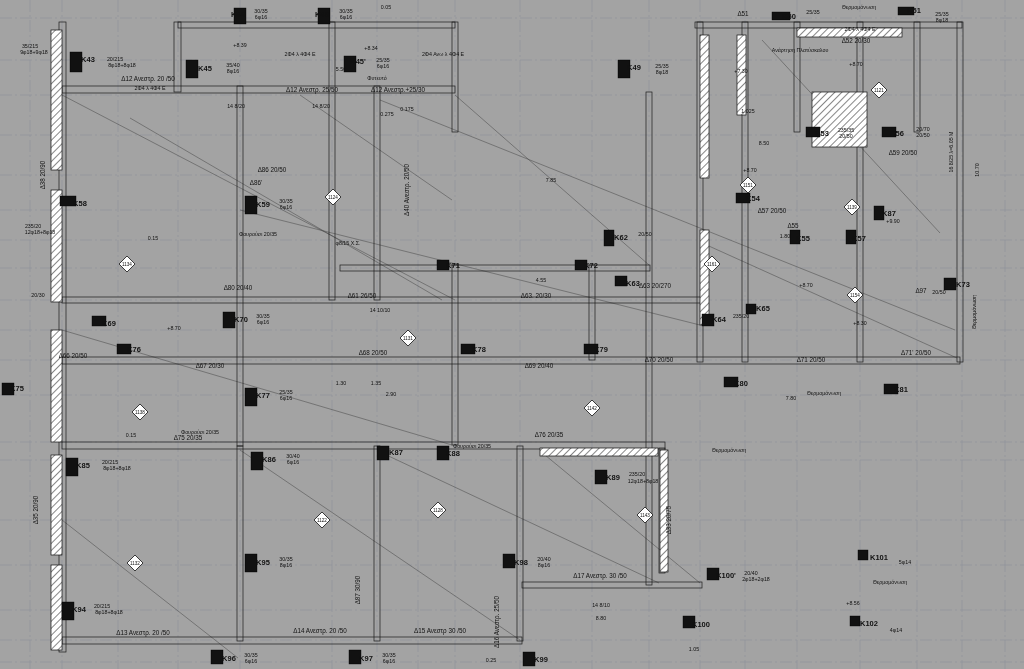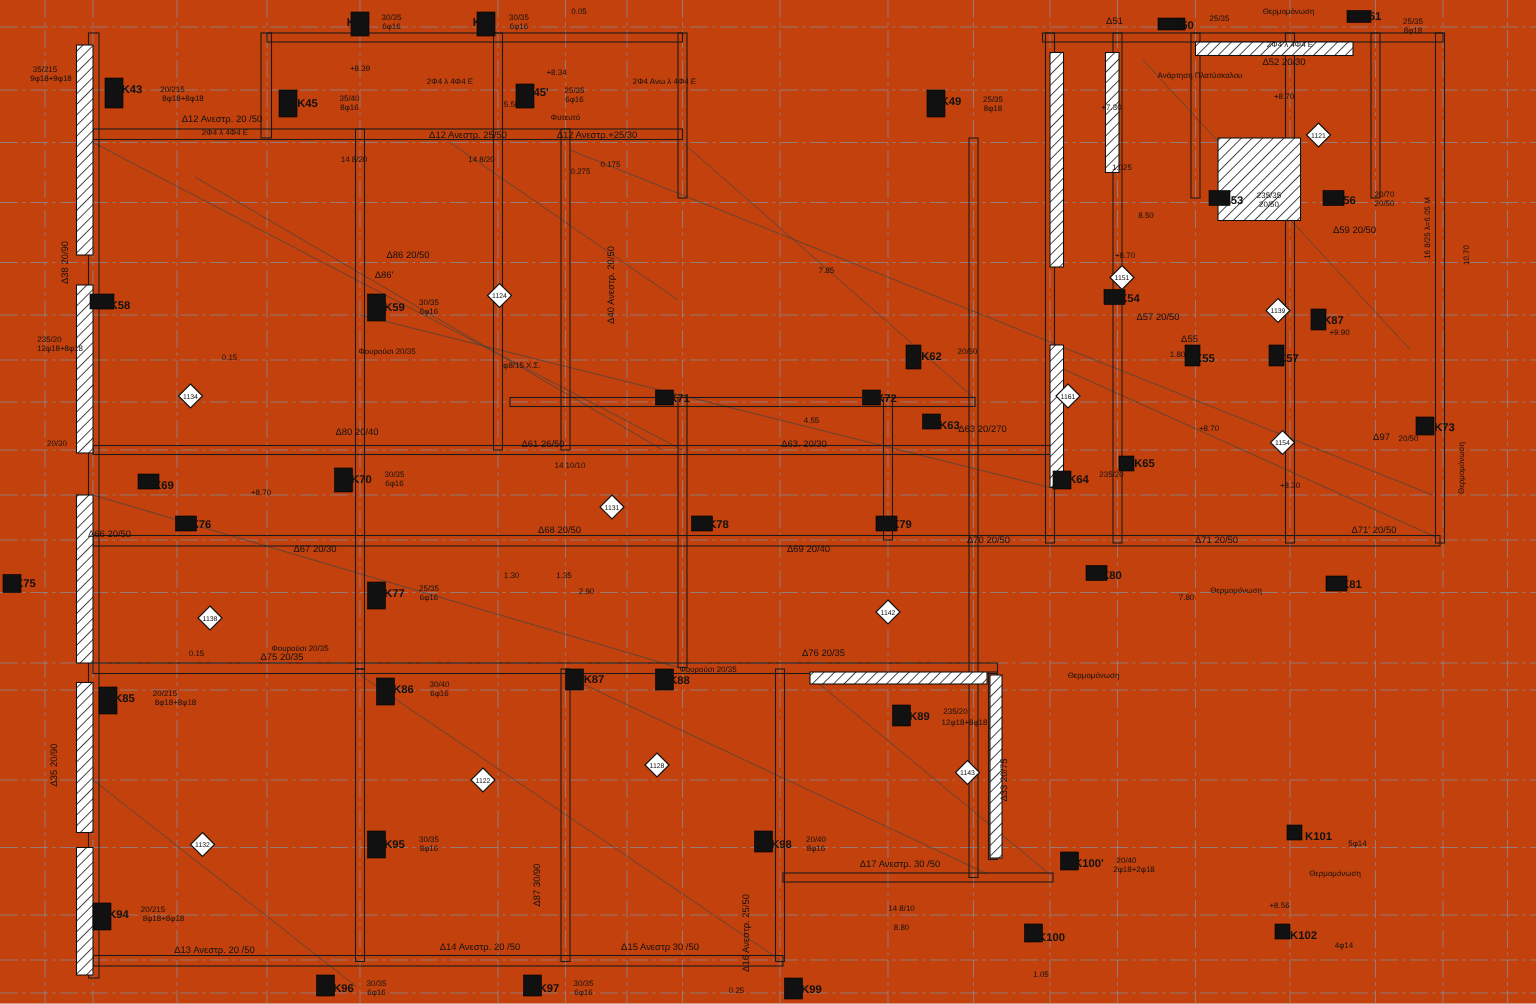--- a/index.html
+++ b/index.html
@@ -1,16 +1,16 @@
 <!DOCTYPE html>
 <html><head>
 <meta charset="utf-8">
 <style>
   html,body{margin:0;padding:0;background:#e8e8e8;}
-  .wrap{width:1024px;height:669px;margin:0 auto;background:#c2410c;position:relative;overflow:hidden;}
+  .wrap{width:1024px;height:669px;margin:0 auto;background:#a3a3a3;position:relative;overflow:hidden;}
   svg{display:block;}
   text{font-family:"Liberation Sans", sans-serif;fill:#111;}
   .k-label{font-size:7.5px;font-weight:bold;}
   .d-label{font-size:6.3px;}
   .s-label{font-size:5.3px;}
   .m-label{font-size:5.3px;}
   .dia-label{font-size:4.6px;}
 </style>
 </head>
 <body>

